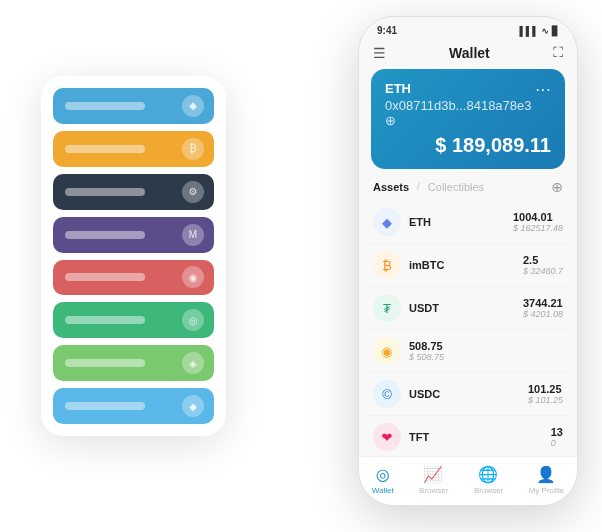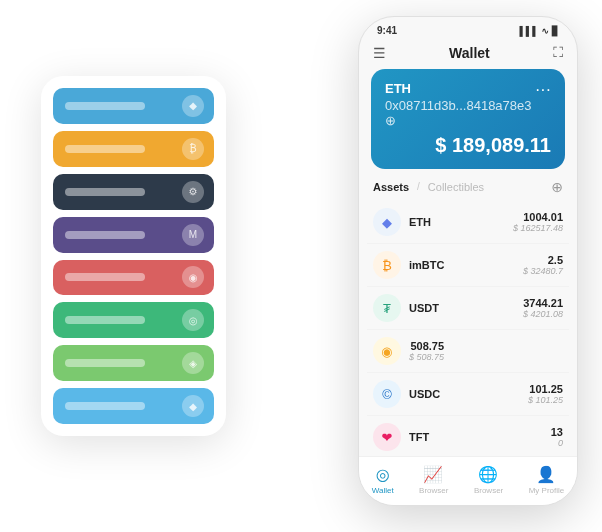--- a/index.html
+++ b/index.html
@@ -229,21 +229,20 @@
     }
 
     .asset-name {
       font-size: 11px;
       font-weight: 600;
       color: #222;
       flex: 1;
     }
 
     .asset-values {
-      text-align: right;
     }
 
     .asset-amount {
       font-size: 11px;
       font-weight: 700;
       color: #222;
       display: block;
     }
 
     .asset-usd {

